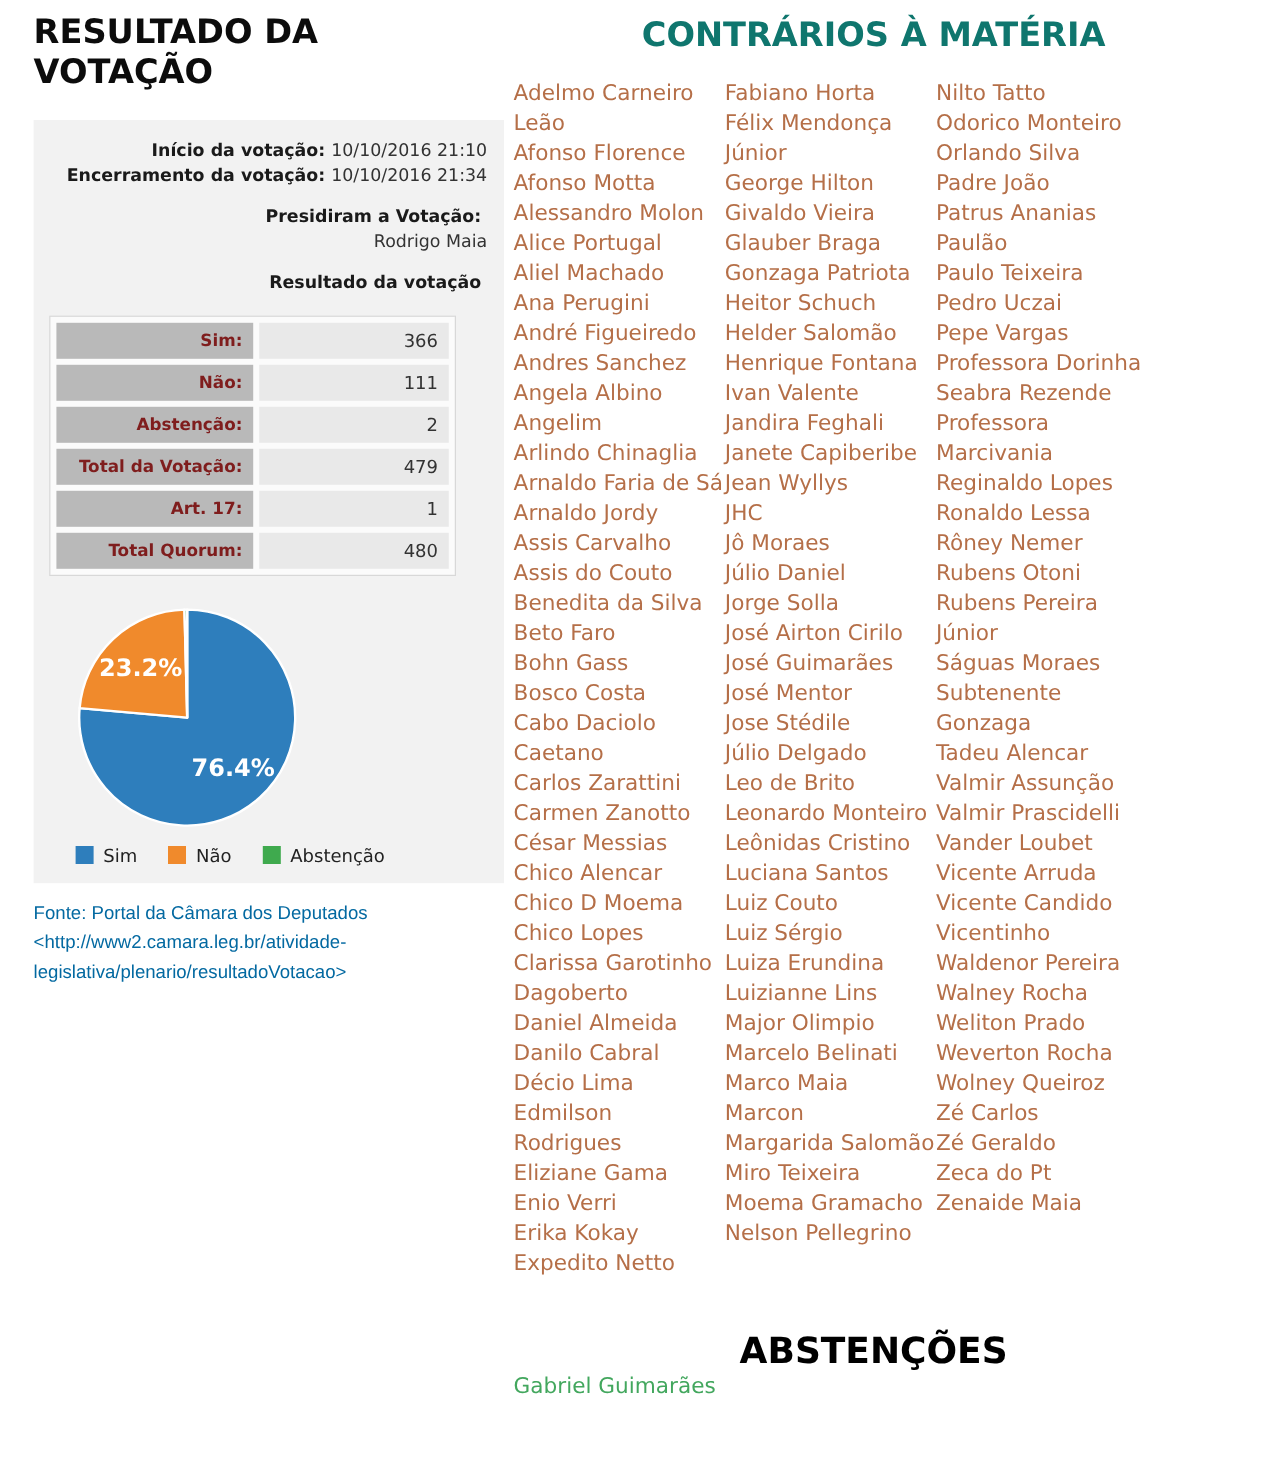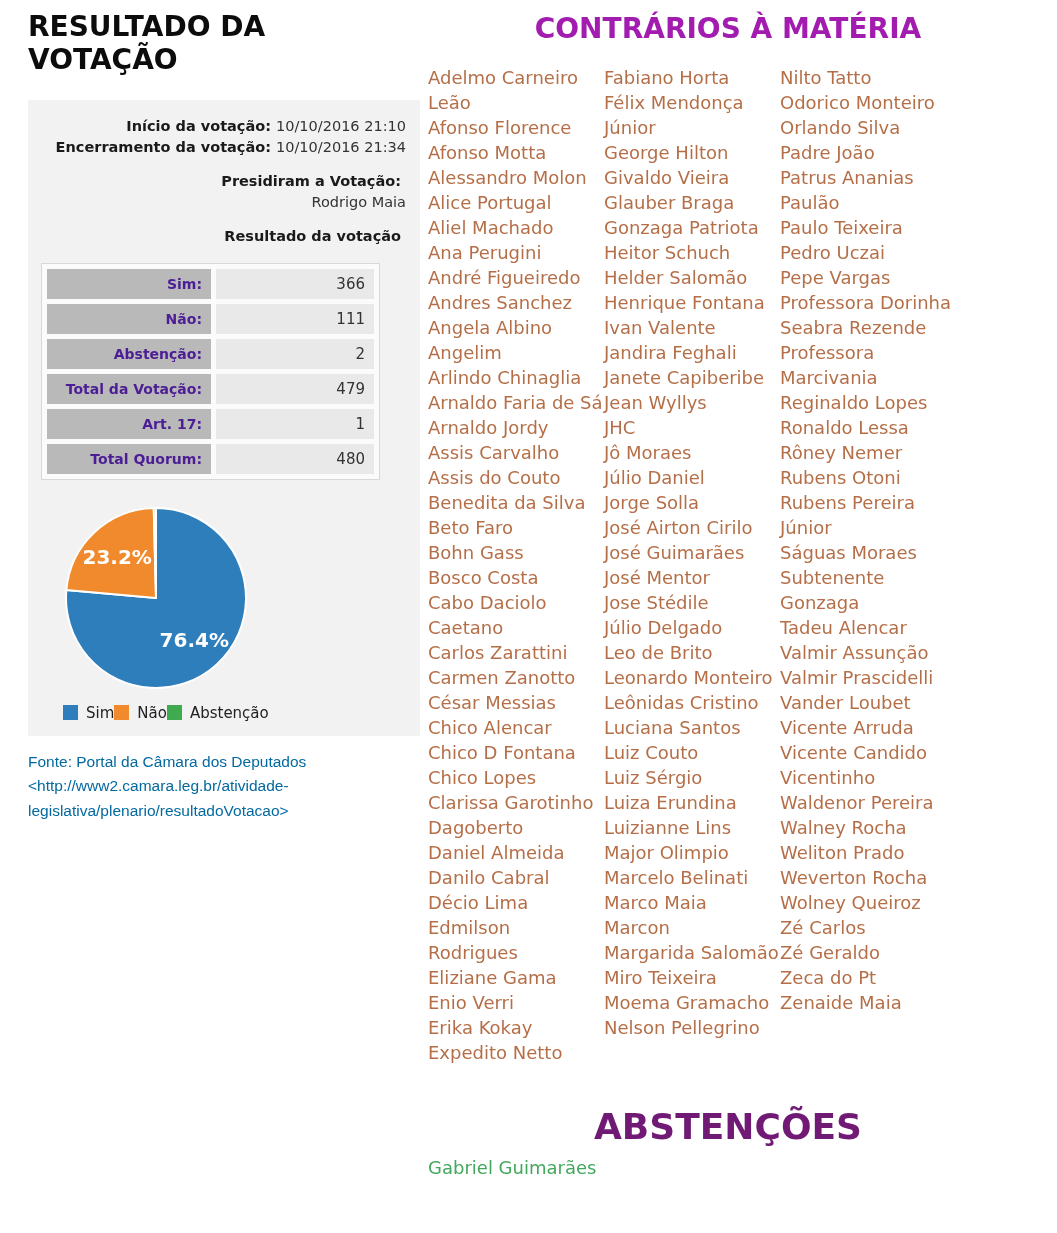--- a/index.html
+++ b/index.html
@@ -9,38 +9,38 @@
   
   .left-region{position:absolute;left:28px;top:10px;width:392px;}
   .left-title{margin:0;font-size:28px;line-height:33px;font-weight:bold;color:#0c0c0c;letter-spacing:0;}
   .panel{margin-top:24px;background:#f2f2f2;padding:16px 14px 14px 13px;text-align:right;}
   .info-line{font-size:14.5px;line-height:20.5px;color:#333;}
   .info-line .b{font-weight:bold;color:#1a1a1a;margin-right:5px;}
   .info-gap{height:14px;}
   .vote-table{margin-top:16px;border:1px solid #d8d8d8;background:#fbfbfb;
               border-collapse:separate;border-spacing:5px;}
   .vote-table td{padding:6px 9px;vertical-align:middle;}
-  .vote-table td.lbl{width:146px;background:#b9b9b9;font-weight:bold;font-size:14px;color:#4c1d95;}
+  .vote-table td.lbl{width:146px;background:#b9b9b9;font-weight:bold;font-size:14px;color:#7f1d1d;}
   .vote-table td.val{width:140px;background:#e9e9e9;font-size:15px;color:#333;}
   .pie-svg{display:block;margin-top:6px;}
   .pie-svg text{fill:#ffffff;font-weight:bold;font-size:20px;font-family:"DejaVu Sans",sans-serif;}
-  .legend{display:flex;align-items:center;margin:6px 0 0 22px;}
+  .legend{display:flex;align-items:center;gap:26px;margin:6px 0 0 22px;}
   .legend-item{display:flex;align-items:center;gap:8px;}
   .legend-swatch{width:15px;height:15px;display:inline-block;}
   .legend-label{font-size:15px;color:#222;}
   .fonte{margin-top:14px;width:388px;font-family:"Liberation Sans",sans-serif;
          font-size:15.5px;line-height:24.5px;color:#0369a1;overflow-wrap:anywhere;}
 
   
   .names-region{position:absolute;left:428px;top:12px;width:600px;}
-  .right-title{margin:0;text-align:center;font-size:28px;line-height:33px;font-weight:bold;color:#a21caf;}
+  .right-title{margin:0;text-align:center;font-size:28px;line-height:33px;font-weight:bold;color:#0f766e;}
   .name-columns{margin-top:20px;display:grid;grid-template-columns:176px 176px 176px;align-items:start;}
   .name-item{font-size:18px;line-height:25px;color:#b56f48;}
-  .abst-title{margin:46px 0 0 0;text-align:center;font-size:36px;line-height:32px;font-weight:bold;color:#701a75;}
-  .abst-names{margin-top:12px;}
+  .abst-title{margin:46px 0 0 0;text-align:center;font-size:30px;line-height:32px;font-weight:bold;color:#000000;}
+  .abst-names{margin-top:0;}
   .abst-names .name-item{color:#43a75e;}
 </style>
 </head>
 <body>
 
 <div class="page">
 
   <div class="left-region">
     <h1 class="left-title">RESULTADO DA VOTAÇÃO</h1>
 
@@ -141,21 +141,21 @@
           <div class="name-item">Benedita da Silva</div>
           <div class="name-item">Beto Faro</div>
           <div class="name-item">Bohn Gass</div>
           <div class="name-item">Bosco Costa</div>
           <div class="name-item">Cabo Daciolo</div>
           <div class="name-item">Caetano</div>
           <div class="name-item">Carlos Zarattini</div>
           <div class="name-item">Carmen Zanotto</div>
           <div class="name-item">César Messias</div>
           <div class="name-item">Chico Alencar</div>
-          <div class="name-item">Chico D Fontana</div>
+          <div class="name-item">Chico D Moema</div>
           <div class="name-item">Chico Lopes</div>
           <div class="name-item">Clarissa Garotinho</div>
           <div class="name-item">Dagoberto</div>
           <div class="name-item">Daniel Almeida</div>
           <div class="name-item">Danilo Cabral</div>
           <div class="name-item">Décio Lima</div>
           <div class="name-item">Edmilson Rodrigues</div>
           <div class="name-item">Eliziane Gama</div>
           <div class="name-item">Enio Verri</div>
           <div class="name-item">Erika Kokay</div>

